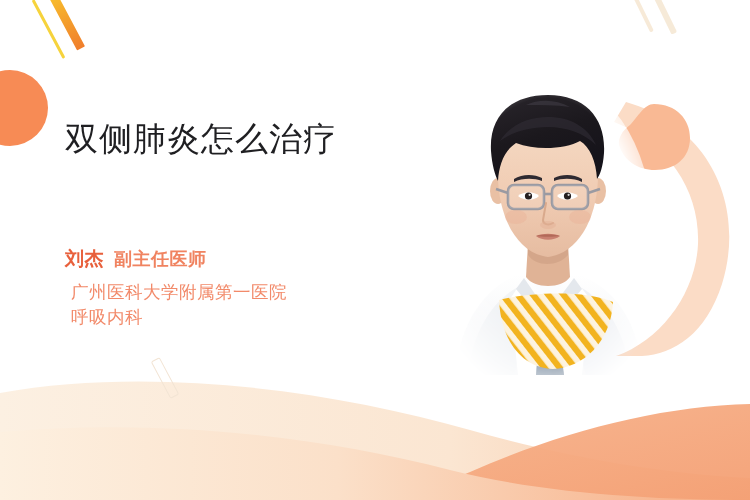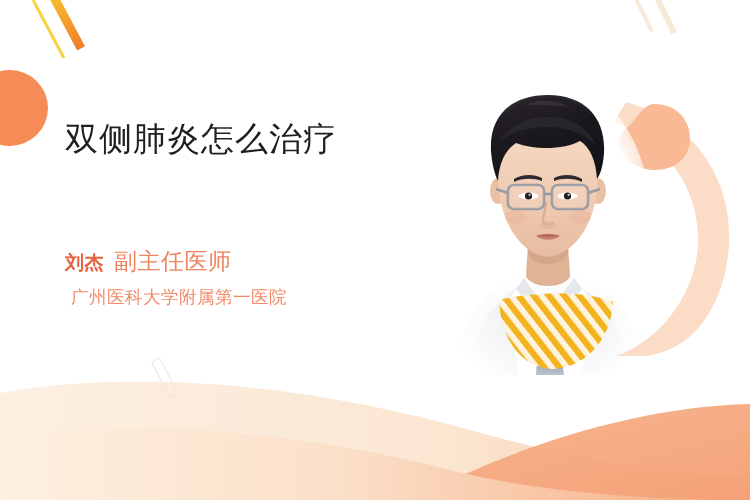--- a/index.html
+++ b/index.html
@@ -101,22 +101,22 @@
     margin:0 0 9px 0;
     white-space:nowrap;
     line-height:1.2;
   }
   #doctor-name{
     font-size:19px;
     font-weight:bold;
     letter-spacing:.5px;
   }
   #doctor-title{
-    font-size:23px;
-    font-weight:400;
+    font-size:18px;
+    font-weight:700;
     letter-spacing:.5px;
     margin-left:10px;
   }
   #doctor-hospital,#doctor-department{
     display:block;
     font-size:17.5px;
     font-weight:400;
     letter-spacing:.5px;
     line-height:1.45;
     white-space:nowrap;
@@ -287,15 +287,16 @@
 
   <div id="text-block">
     <h1 id="page-title" style="color: rgb(31, 31, 34);">双侧肺炎怎么治疗</h1>
   </div>
 
   <div id="doctor-block">
     <p class="doc-line1">
       <span id="doctor-name" style="color: rgb(232, 96, 60);">刘杰</span><span id="doctor-title" style="color: rgb(240, 131, 96);">副主任医师</span>
     </p>
     <span id="doctor-hospital" style="color: rgb(242, 138, 106);">广州医科大学附属第一医院</span>
+    <span id="doctor-department" style="color: rgb(242, 138, 106);">呼吸内科</span>
   </div>
 
 </div>
 
 </body></html>

